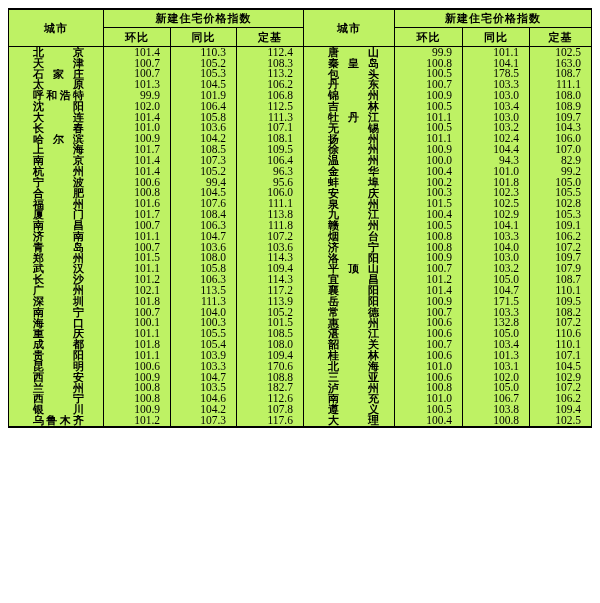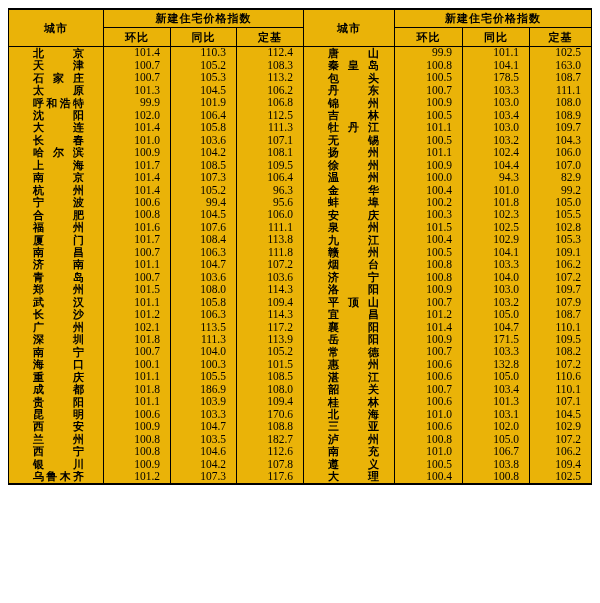--- a/index.html
+++ b/index.html
@@ -7,29 +7,29 @@
     width: 600px; height: 603px;
     background: #ffffff;
     font-family: "Liberation Sans", sans-serif;
     color: #000;
     position: relative;
     overflow: hidden;
   }
   .table {
     position: absolute;
     left: 8px; top: 8px;
-    width: 584px; height: 477px;
+    width: 584px; height: 420px;
     box-sizing: border-box;
     border: 1px solid #000;
     border-top-width: 2px;
     border-bottom-width: 2px;
     display: grid;
     grid-template-columns: 95px 67px 66px 67px 91px 68px 67px 1fr;
     grid-template-rows: 18px 19px repeat(35, 1fr);
-    background: #eab308;
+    background: #bef264;
   }
   .cell {
     display: flex;
     align-items: center;
     box-sizing: border-box;
     border-right: 1px solid #000;
     overflow: hidden;
   }
   .cell.noright { border-right: none; }
   .hdr {
@@ -582,21 +582,21 @@
     <div class="cell num">100.6</div>
     <div class="cell num">105.0</div>
     <div class="cell num noright">110.6</div>
     <div class="cell city">
       <span class="cname">
         <span>成</span>
         <span>都</span>
       </span>
     </div>
     <div class="cell num">101.8</div>
-    <div class="cell num">186.9</div>
+    <div class="cell num">105.4</div>
     <div class="cell num">108.0</div>
     <div class="cell city">
       <span class="cname">
         <span>韶</span>
         <span>关</span>
       </span>
     </div>
     <div class="cell num">100.7</div>
     <div class="cell num">103.4</div>
     <div class="cell num noright">110.1</div>

